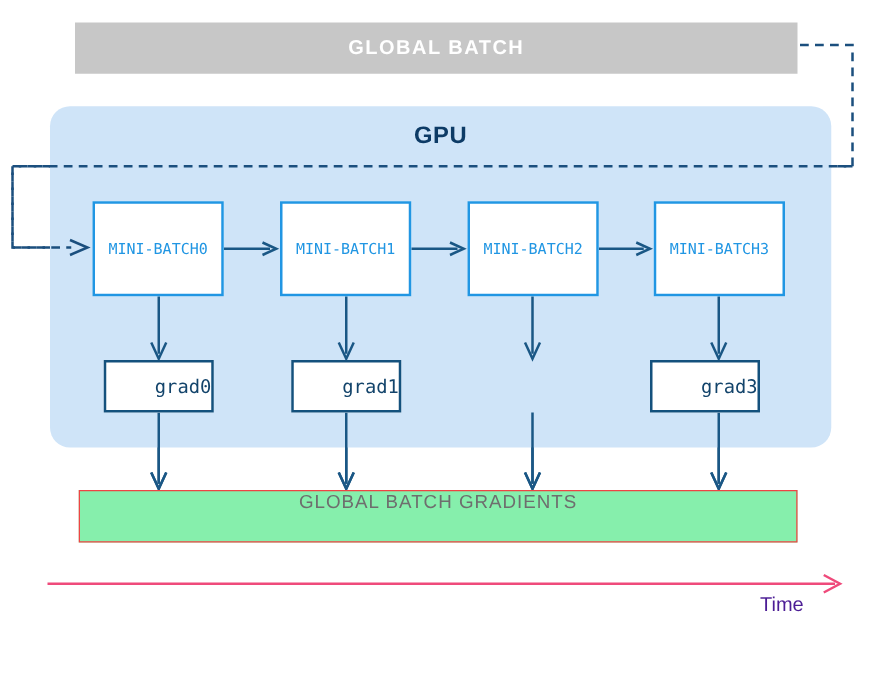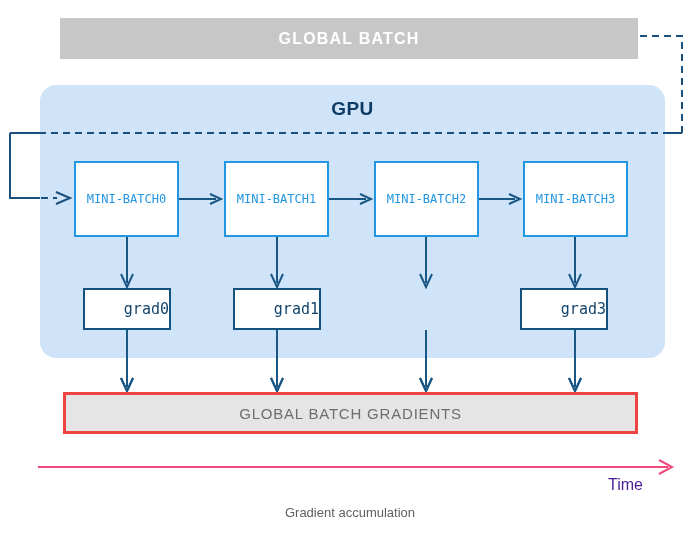--- a/index.html
+++ b/index.html
@@ -117,25 +117,24 @@
   .g2 { left: 382px; }
   .g3 { left: 504px; margin-left: 16px; }
 
   
   .gbg-box {
     position: absolute;
     left: 63px;
     top: 392px;
     width: 575px;
     height: 42px;
-    background: #e5e5e5;
-    border: 3px solid #ef4444;
+    background: #86efac;
+    border: 1px solid #ef4444;
     box-sizing: border-box;
     display: flex;
-    align-items: center;
     justify-content: center;
   }
   .gbg-label {
     color: #6e6e6e;
     font-size: 15px;
     letter-spacing: 0.8px;
   }
 
   
   .time-label {
@@ -281,15 +280,14 @@
   <div class="grad-box g3">
     <span class="grad-label">grad3</span>
   </div>
 
   <div class="gbg-box">
     <span class="gbg-label">GLOBAL BATCH GRADIENTS</span>
   </div>
 
   <div class="time-label">Time</div>
 
-  <div class="caption">Gradient accumulation</div>
 
 </div>
 
 </body></html>

